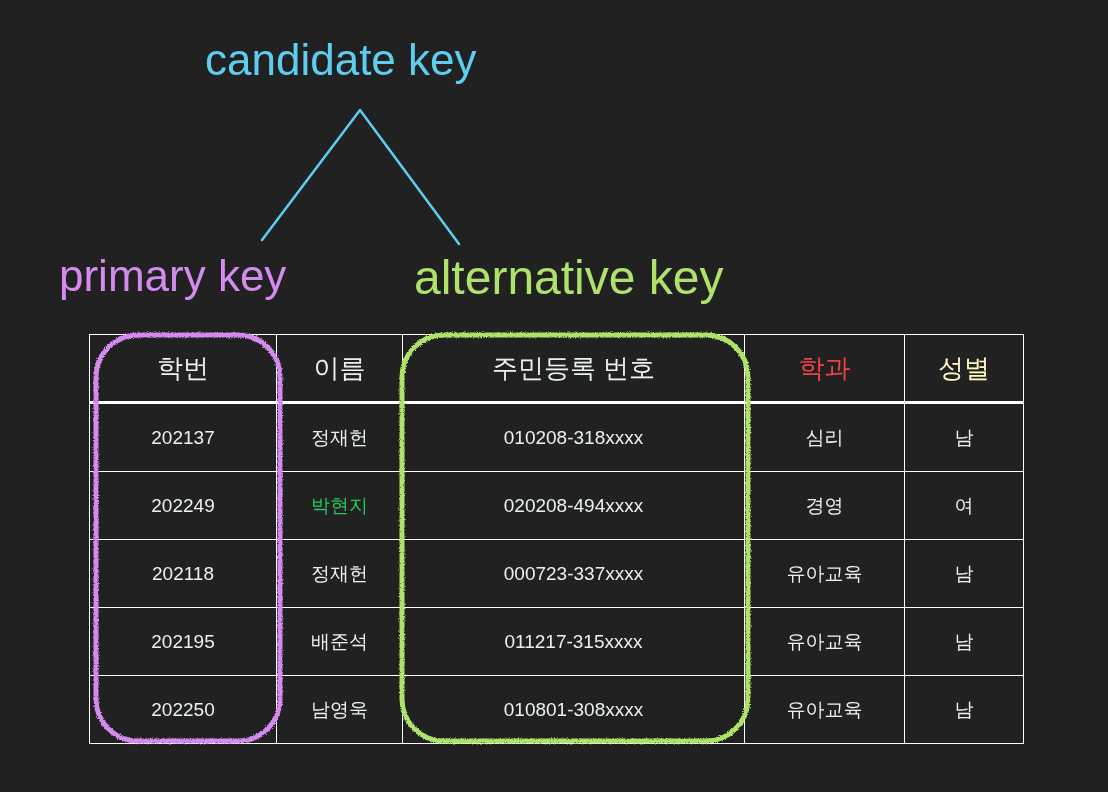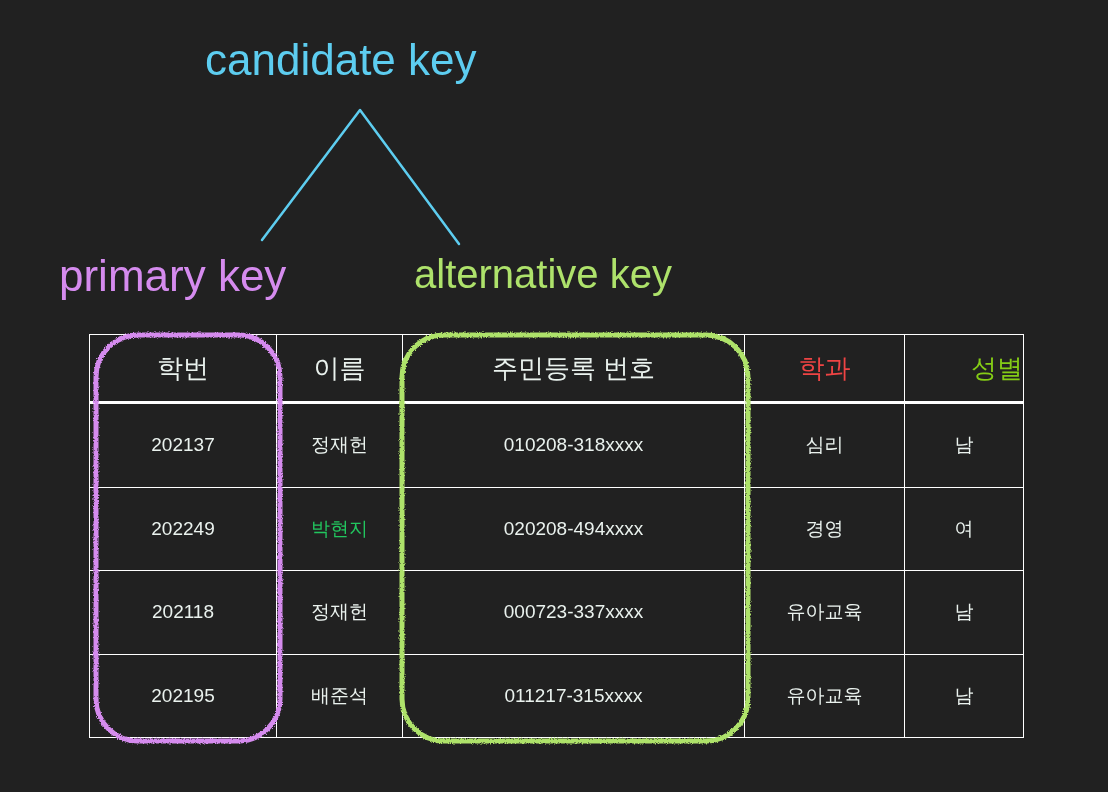--- a/index.html
+++ b/index.html
@@ -39,21 +39,21 @@
   }
   #label-primary {
     left: 59px;
     top: 254px;
     font-size: 44px;
     color: #D58BEE;
   }
   #label-alternative {
     left: 414px;
     top: 254px;
-    font-size: 40px;
+    font-size: 48px;
     color: #AEE26B;
   }
 
   
   #connector {
     position: absolute;
     left: 0;
     top: 0;
     width: 1108px;
     height: 792px;
@@ -142,21 +142,21 @@
         <col class="col-rrn">
         <col class="col-dept">
         <col class="col-sex">
       </colgroup>
       <thead>
         <tr>
           <th style="color: rgb(234, 242, 238); border-color: rgb(255, 255, 255);">학번</th>
           <th style="color: rgb(234, 242, 238); border-color: rgb(255, 255, 255);">이름</th>
           <th style="color: rgb(234, 242, 238); border-color: rgb(255, 255, 255);">주민등록 번호</th>
           <th style="color: #ef4444; border-color: rgb(255, 255, 255);">학과</th>
-          <th style="color: #84cc16; border-color: rgb(255, 255, 255); text-align: right;">성별</th>
+          <th style="color: #fef9c3; border-color: rgb(255, 255, 255);">성별</th>
         </tr>
       </thead>
       <tbody>
         <tr>
           <td style="color: rgb(234, 242, 238); border-color: rgb(255, 255, 255);">202137</td>
           <td style="color: rgb(234, 242, 238); border-color: rgb(255, 255, 255);">정재헌</td>
           <td style="color: rgb(234, 242, 238); border-color: rgb(255, 255, 255);">010208-318xxxx</td>
           <td style="color: rgb(234, 242, 238); border-color: rgb(255, 255, 255);">심리</td>
           <td style="color: rgb(234, 242, 238); border-color: rgb(255, 255, 255);">남</td>
         </tr>
@@ -171,20 +171,27 @@
           <td style="color: rgb(234, 242, 238); border-color: rgb(255, 255, 255);">202118</td>
           <td style="color: rgb(234, 242, 238); border-color: rgb(255, 255, 255);">정재헌</td>
           <td style="color: rgb(234, 242, 238); border-color: rgb(255, 255, 255);">000723-337xxxx</td>
           <td style="color: rgb(234, 242, 238); border-color: rgb(255, 255, 255);">유아교육</td>
           <td style="color: rgb(234, 242, 238); border-color: rgb(255, 255, 255);">남</td>
         </tr>
         <tr>
           <td style="color: rgb(234, 242, 238); border-color: rgb(255, 255, 255);">202195</td>
           <td style="color: rgb(234, 242, 238); border-color: rgb(255, 255, 255);">배준석</td>
           <td style="color: rgb(234, 242, 238); border-color: rgb(255, 255, 255);">011217-315xxxx</td>
+          <td style="color: rgb(234, 242, 238); border-color: rgb(255, 255, 255);">유아교육</td>
+          <td style="color: rgb(234, 242, 238); border-color: rgb(255, 255, 255);">남</td>
+        </tr>
+        <tr>
+          <td style="color: rgb(234, 242, 238); border-color: rgb(255, 255, 255);">202250</td>
+          <td style="color: rgb(234, 242, 238); border-color: rgb(255, 255, 255);">남영욱</td>
+          <td style="color: rgb(234, 242, 238); border-color: rgb(255, 255, 255);">010801-308xxxx</td>
           <td style="color: rgb(234, 242, 238); border-color: rgb(255, 255, 255);">유아교육</td>
           <td style="color: rgb(234, 242, 238); border-color: rgb(255, 255, 255);">남</td>
         </tr>
       </tbody>
     </table>
   </div>
 
   <svg class="highlight-box" id="box-primary" viewBox="0 0 200 424" xmlns="http://www.w3.org/2000/svg">
     <defs>
       <filter id="rough-p" x="-20%" y="-10%" width="140%" height="120%">

